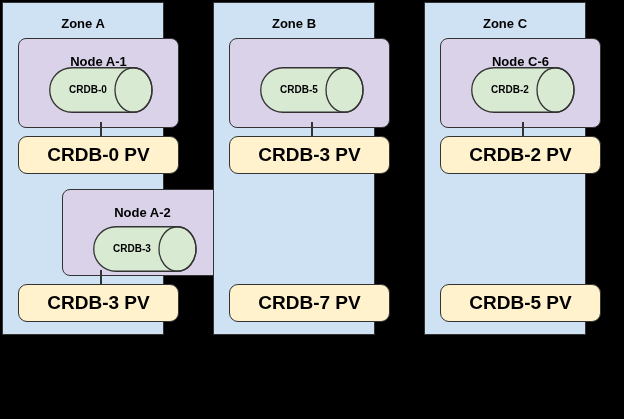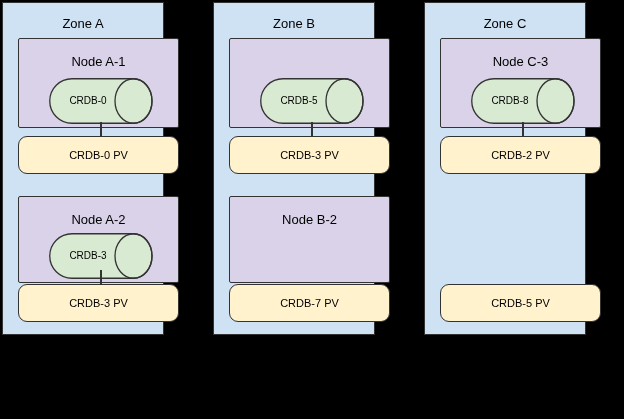--- a/index.html
+++ b/index.html
@@ -17,60 +17,61 @@
     overflow: hidden;
   }
   .zone {
     position: absolute;
     top: 2px;
     width: 162px;
     height: 333px;
     background: var(--zone-fill, #cfe2f3);
     border: 1px solid var(--shape-border, #333333);
     box-sizing: border-box;
+    font-weight: bold;
   }
   .zone-a { left: 2px; }
   .zone-b { left: 213px; }
   .zone-c { left: 424px; }
   .zone-title {
     position: absolute;
     top: 13px;
     left: 0;
     width: 100%;
     text-align: center;
     font-size: 13px;
     line-height: 15px;
   }
   .node {
     position: absolute;
     left: 15px;
     width: 161px;
     background: var(--node-fill, #d9d2e9);
     border: 1px solid var(--shape-border, #333333);
-    border-radius: 2px;
+    border-radius: 8px;
     box-sizing: border-box;
   }
   .node1 { top: 35px; height: 90px; }
-  .node2 { top: 193px; height: 87px; }
+  .node2 { top: 186px; height: 87px; margin-left: 44px; }
   .node-title {
     position: absolute;
     top: 15px;
     left: 0;
     width: 100%;
     text-align: center;
     font-size: 13px;
     line-height: 15px;
   }
   .cylinder {
     position: absolute;
     left: 30px;
     width: 104px;
     height: 46px;
   }
-  .cyl1 { top: 39px; }
+  .cyl1 { top: 28px; }
   .cyl2 { top: 36px; }
   .cyl-label {
     position: absolute;
     top: 0;
     left: 0;
     width: 78px;
     height: 46px;
     line-height: 46px;
     text-align: center;
     font-size: 10px;
@@ -88,21 +89,21 @@
     left: 15px;
     width: 161px;
     height: 38px;
     background: var(--pv-fill, #fff2cc);
     border: 1px solid var(--shape-border, #333333);
     border-radius: 9px;
     box-sizing: border-box;
     display: flex;
     align-items: center;
     justify-content: center;
-    font-size: 11px;
+    font-size: 19px;
   }
   .pv1 { top: 133px; }
   .pv2 { top: 281px; }
 </style>
 </head>
 <body>
 
 <div class="diagram">
 
   <div class="zone zone-a">
@@ -143,37 +144,34 @@
         <svg width="104" height="46" viewBox="0 0 104 46">
           <path d="M 84.5 0.75 L 23 0.75 A 22.25 22.25 0 0 0 23 45.25 L 84.5 45.25 A 18.5 22.25 0 0 0 84.5 0.75 Z" style="fill:var(--db-fill,#d9ead3);stroke:var(--shape-border,#333333);stroke-width:1.3"></path>
           <ellipse cx="84.5" cy="23" rx="18.5" ry="22.25" style="fill:none;stroke:var(--shape-border,#333333);stroke-width:1.3"></ellipse>
         </svg>
         <div class="cyl-label">CRDB-5</div>
       </div>
     </div>
     <div class="connector connector1"></div>
     <div class="pv pv1">CRDB-3 PV</div>
 
-    <div class="node node2">
-      <div class="node-title">Node B-2</div>
-    </div>
     <div class="pv pv2">CRDB-7 PV</div>
   </div>
 
   <div class="zone zone-c">
     <div class="zone-title">Zone C</div>
 
     <div class="node node1">
-      <div class="node-title">Node C-3</div>
+      <div class="node-title">Node C-6</div>
       <div class="cylinder cyl1">
         <svg width="104" height="46" viewBox="0 0 104 46">
           <path d="M 84.5 0.75 L 23 0.75 A 22.25 22.25 0 0 0 23 45.25 L 84.5 45.25 A 18.5 22.25 0 0 0 84.5 0.75 Z" style="fill:var(--db-fill,#d9ead3);stroke:var(--shape-border,#333333);stroke-width:1.3"></path>
           <ellipse cx="84.5" cy="23" rx="18.5" ry="22.25" style="fill:none;stroke:var(--shape-border,#333333);stroke-width:1.3"></ellipse>
         </svg>
-        <div class="cyl-label">CRDB-8</div>
+        <div class="cyl-label">CRDB-2</div>
       </div>
     </div>
     <div class="connector connector1"></div>
     <div class="pv pv1">CRDB-2 PV</div>
 
     <div class="pv pv2">CRDB-5 PV</div>
   </div>
 
 </div>
 

